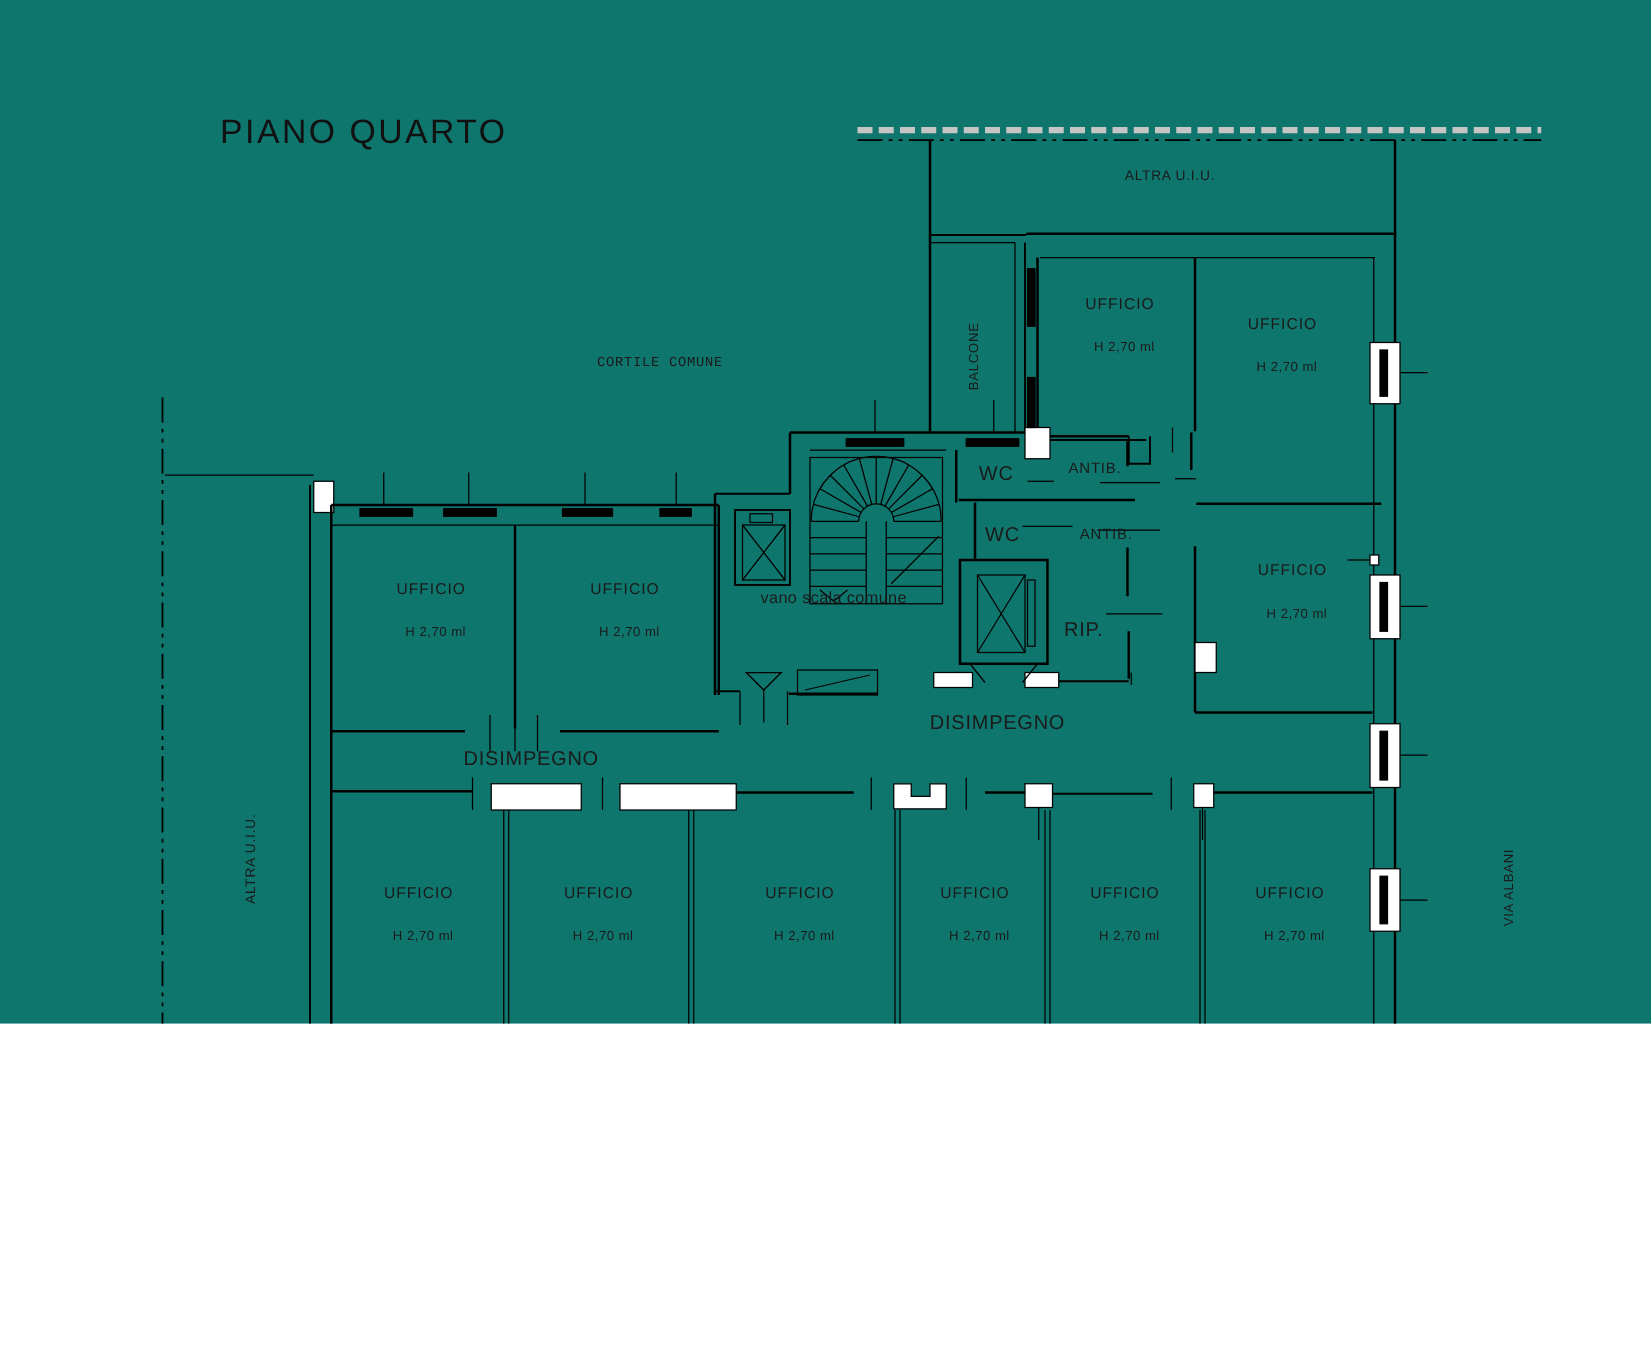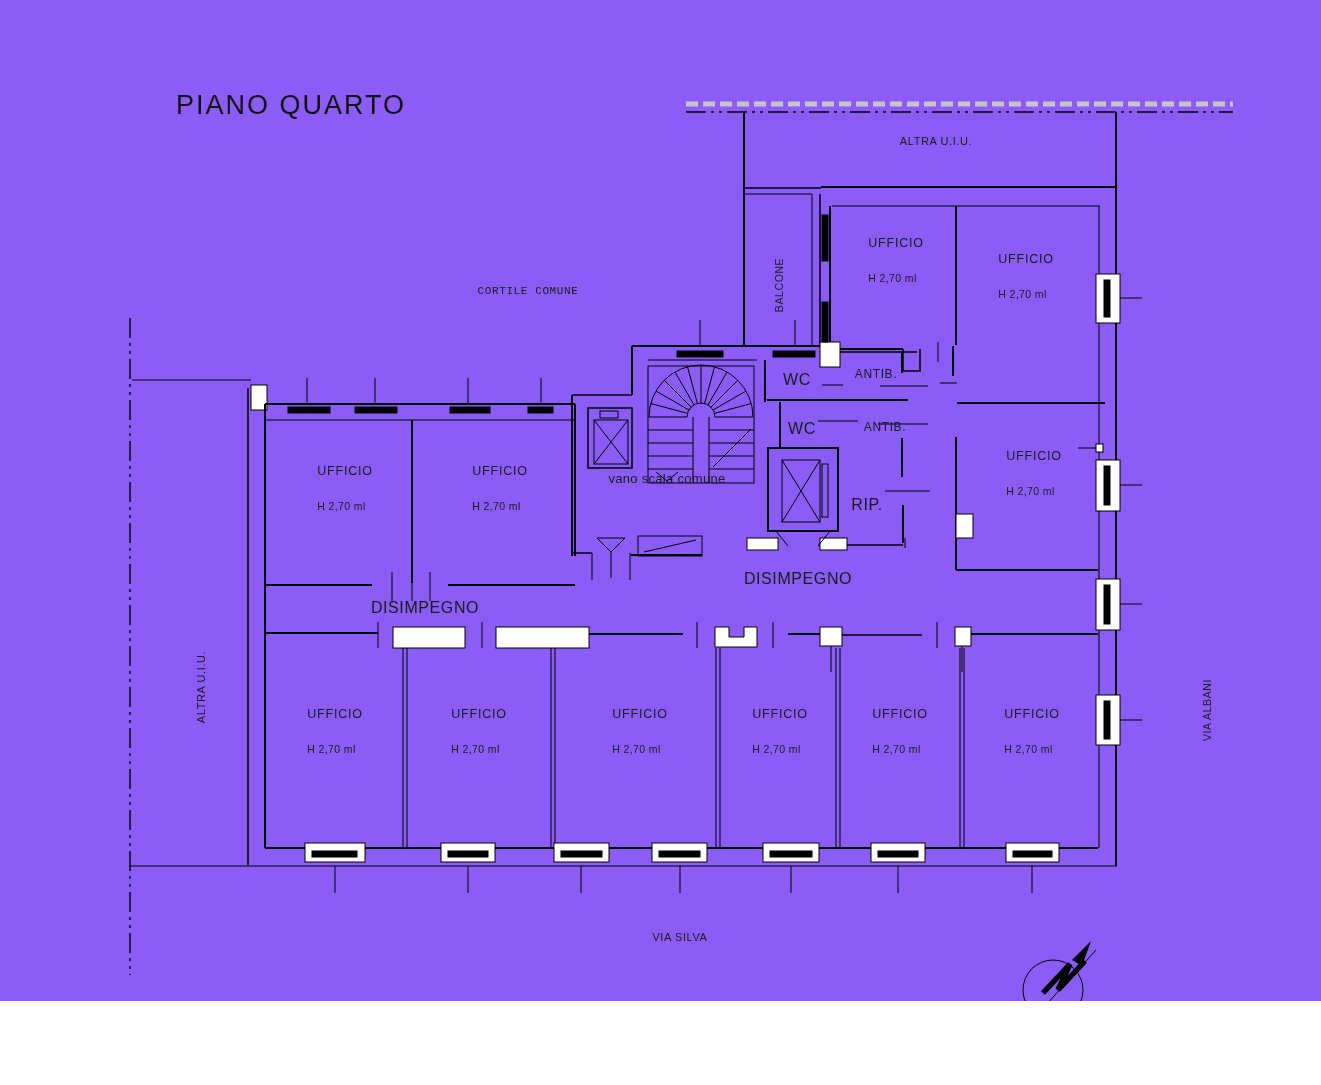--- a/index.html
+++ b/index.html
@@ -1,33 +1,33 @@
 <!DOCTYPE html>
 <html><head>
 <meta charset="utf-8">
 <style>
   html,body{margin:0;padding:0;background:#ffffff;}
   #stage{
-    position:relative;width:1321px;height:1001px;background:#8b5cf6;
+    position:relative;width:1321px;height:819px;background:#0f766e;
     font-family:"Liberation Sans",sans-serif;color:#1a1a1a;overflow:hidden;
   }
   #linework{position:absolute;left:0;top:0;}
   .lbl{
     position:absolute;transform:translate(-50%,-50%);
     font-size:11px;letter-spacing:0.6px;white-space:nowrap;color:#1a1a1a;
   }
   .vert{transform:translate(-50%,-50%) rotate(-90deg);}
   .big{font-size:16px;}
   .title{
     position:absolute;left:176px;top:90px;transform:none;
     font-size:27px;letter-spacing:2px;color:#111;
   }
   .room{
     position:absolute;transform:translate(-50%,-50%);
-    text-align:left;white-space:nowrap;color:#1a1a1a;
+    text-align:right;white-space:nowrap;color:#1a1a1a;
   }
   .room .rname{font-size:12.5px;letter-spacing:0.8px;}
   .room .rheight{font-size:10.5px;letter-spacing:0.4px;margin-top:22px;}
 </style>
 </head>
 <body>
 
 <div id="stage">
 
 <svg id="linework" width="1321" height="1085" viewBox="0 0 1321 1085">

